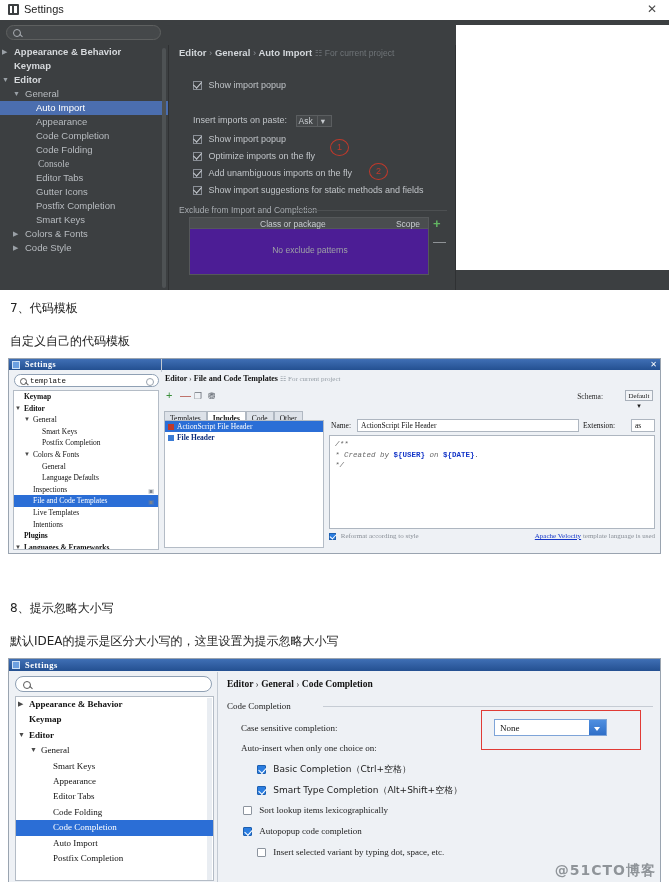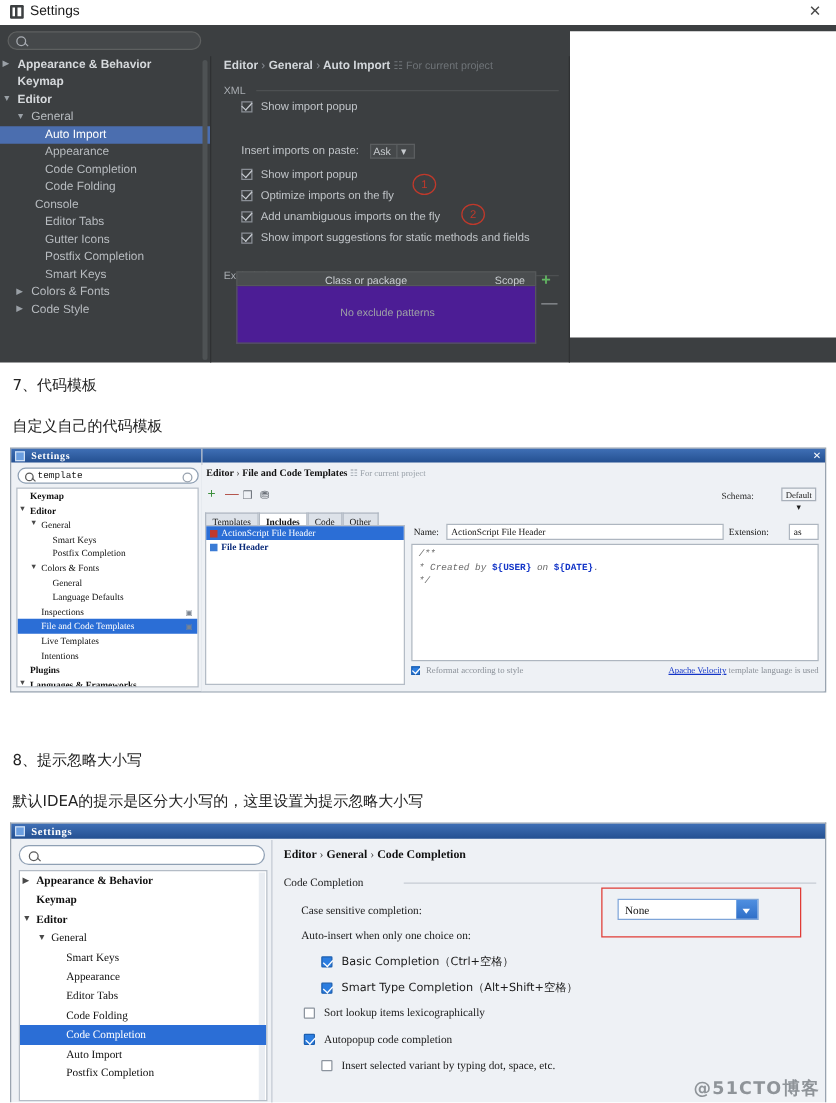--- a/index.html
+++ b/index.html
@@ -198,21 +198,21 @@
 
     <div class="abs tree" id="p1tree">
         <div class="ti bold"><span class="arrow" style="left: 2px;">▶</span><span style="margin-left: 14px;">Appearance &amp; Behavior</span></div>
         <div class="ti bold"><span style="margin-left: 14px;">Keymap</span></div>
         <div class="ti bold"><span class="arrow" style="left: 2px;">▼</span><span style="margin-left: 14px;">Editor</span></div>
         <div class="ti"><span class="arrow" style="left: 13px;">▼</span><span style="margin-left: 25px;">General</span></div>
         <div class="ti sel"><span style="margin-left: 36px;">Auto Import</span></div>
         <div class="ti"><span style="margin-left: 36px;">Appearance</span></div>
         <div class="ti"><span style="margin-left: 36px;">Code Completion</span></div>
         <div class="ti"><span style="margin-left: 36px;">Code Folding</span></div>
-        <div class="ti"><span style="margin-left: 28px;">Console</span></div>
+        <div class="ti"><span style="margin-left: 38px; font-family: Liberation Serif, serif;">Console</span></div>
         <div class="ti"><span style="margin-left: 36px;">Editor Tabs</span></div>
         <div class="ti"><span style="margin-left: 36px;">Gutter Icons</span></div>
         <div class="ti"><span style="margin-left: 36px;">Postfix Completion</span></div>
         <div class="ti"><span style="margin-left: 36px;">Smart Keys</span></div>
         <div class="ti"><span class="arrow" style="left: 13px;">▶</span><span style="margin-left: 25px;">Colors &amp; Fonts</span></div>
         <div class="ti"><span class="arrow" style="left: 13px;">▶</span><span style="margin-left: 25px;">Code Style</span></div>
       </div>
     <div class="abs vscroll"></div>
     <div class="abs vsep"></div>
 
@@ -220,24 +220,20 @@
 
       <div class="abs crumb" style="left:4px;top:2px;">
         <span>Editor</span>
         <span class="sep">›</span>
         <span>General</span>
         <span class="sep">›</span>
         <span>Auto Import</span>
         <span class="proj">☷ <span>For current project</span></span>
       </div>
 
-      <div class="abs grp" style="left:4px;top:22px;width:270px;">
-        <span>XML</span>
-        <span class="grpline" style="left:26px;right:2px;"></span>
-      </div>
 
       <div class="abs row" style="left:18px;top:35px;">
         <span class="chk on"></span>
         <span style="margin-left:4px;">Show import popup</span>
       </div>
 
 
       <div class="abs row" style="left:18px;top:70px;">
         <span>Insert imports on paste:</span>
         <span class="combo" style="margin-left:6px;width:36px;">

